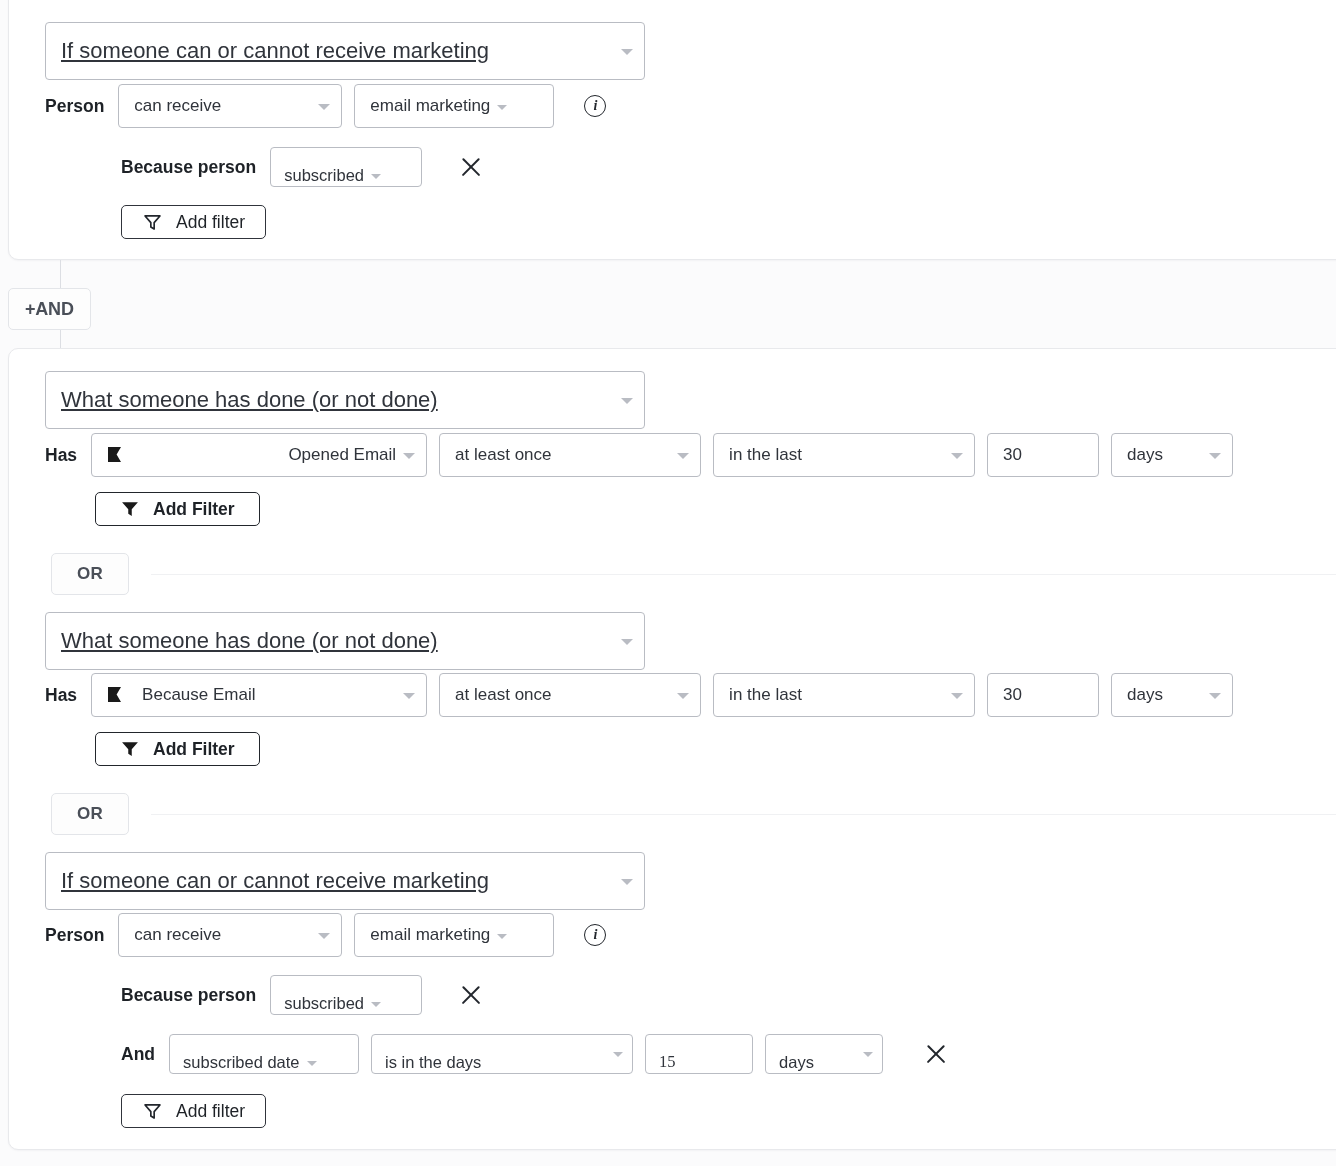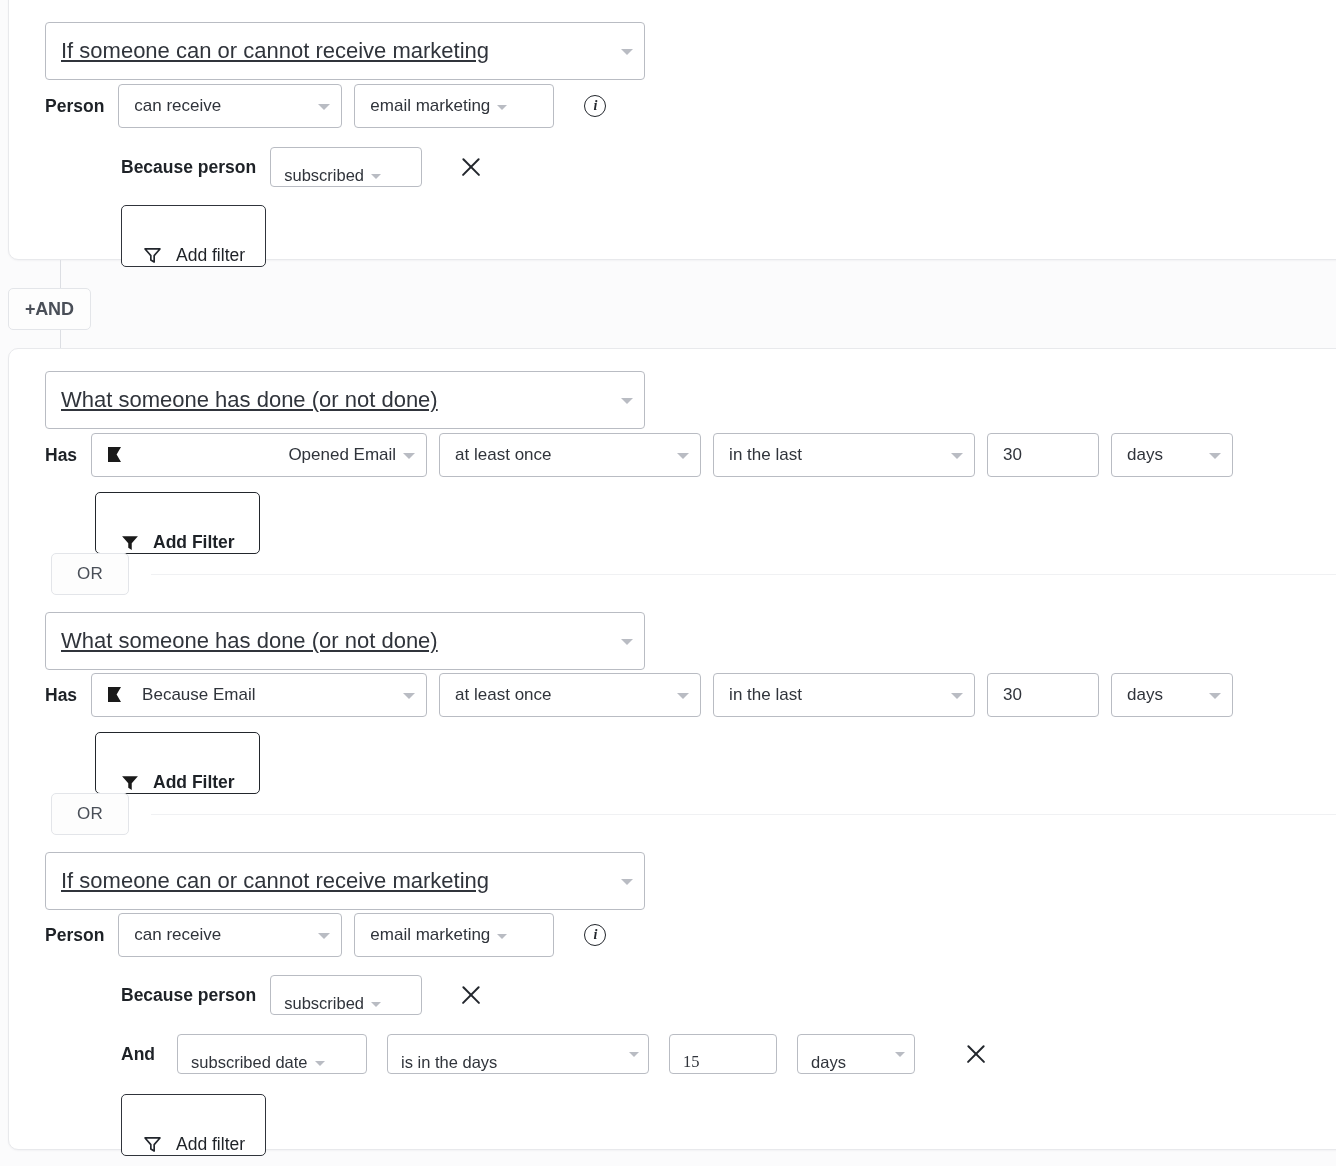--- a/index.html
+++ b/index.html
@@ -114,26 +114,26 @@
   .lbl {
     font-size: 17.5px;
     color: #1e2227;
     font-weight: bold;
     white-space: nowrap;
   }
 
   
   .addf {
     display: flex;
-    align-items: flex-end;
+    align-items: center;
     gap: 13px;
     background: #ffffff;
     border: 1px solid #30343b;
     border-radius: 5px;
-    height: 62px;
+    height: 34px;
     padding: 0 20px;
     font-size: 17.5px;
     color: #1e2227;
     cursor: pointer;
     white-space: nowrap;
   }
   .addf.bold { font-weight: bold; border-color: #22262c; }
 
   
   .xbtn {
@@ -186,21 +186,21 @@
   .or-btn {
     height: 42px;
     width: 78px;
     display: flex;
     align-items: center;
     justify-content: center;
     background: #fdfdfd;
     border: 1px solid #e3e5e9;
     border-radius: 5px;
     font-size: 17px;
-    font-weight: normal;
+    font-weight: bold;
     color: #4a4f58;
     letter-spacing: 0.3px;
     flex: none;
     cursor: pointer;
   }
   .or-line {
     flex: 1;
     height: 1px;
     background: #f0f1f3;
     margin-left: 22px;
@@ -378,21 +378,21 @@
 
   <div class="row" style="left:112px; top:626px; gap:14px;">
     <span class="lbl">Because person</span>
     <div class="sel plain small" style="width:152px; justify-content:flex-start;">
       <span>subscribed</span>
       <span class="caret-inline"></span>
     </div>
     <div class="xbtn" style="margin-left:20px;"></div>
   </div>
 
-  <div class="row" style="left:112px; top:685px; gap:20px;">
+  <div class="row" style="left:112px; top:685px; gap:12px;">
     <span class="lbl" style="margin-right:2px;">And</span>
     <div class="sel plain small" style="width:190px; justify-content:flex-start;">
       <span>subscribed date</span>
       <span class="caret-inline"></span>
     </div>
     <div class="sel small" style="width:262px;">
       <span>is in the days</span>
       <span class="caret"></span>
     </div>
     <div class="sel plain small" style="width:108px;font-family:Liberation Serif, serif;">

